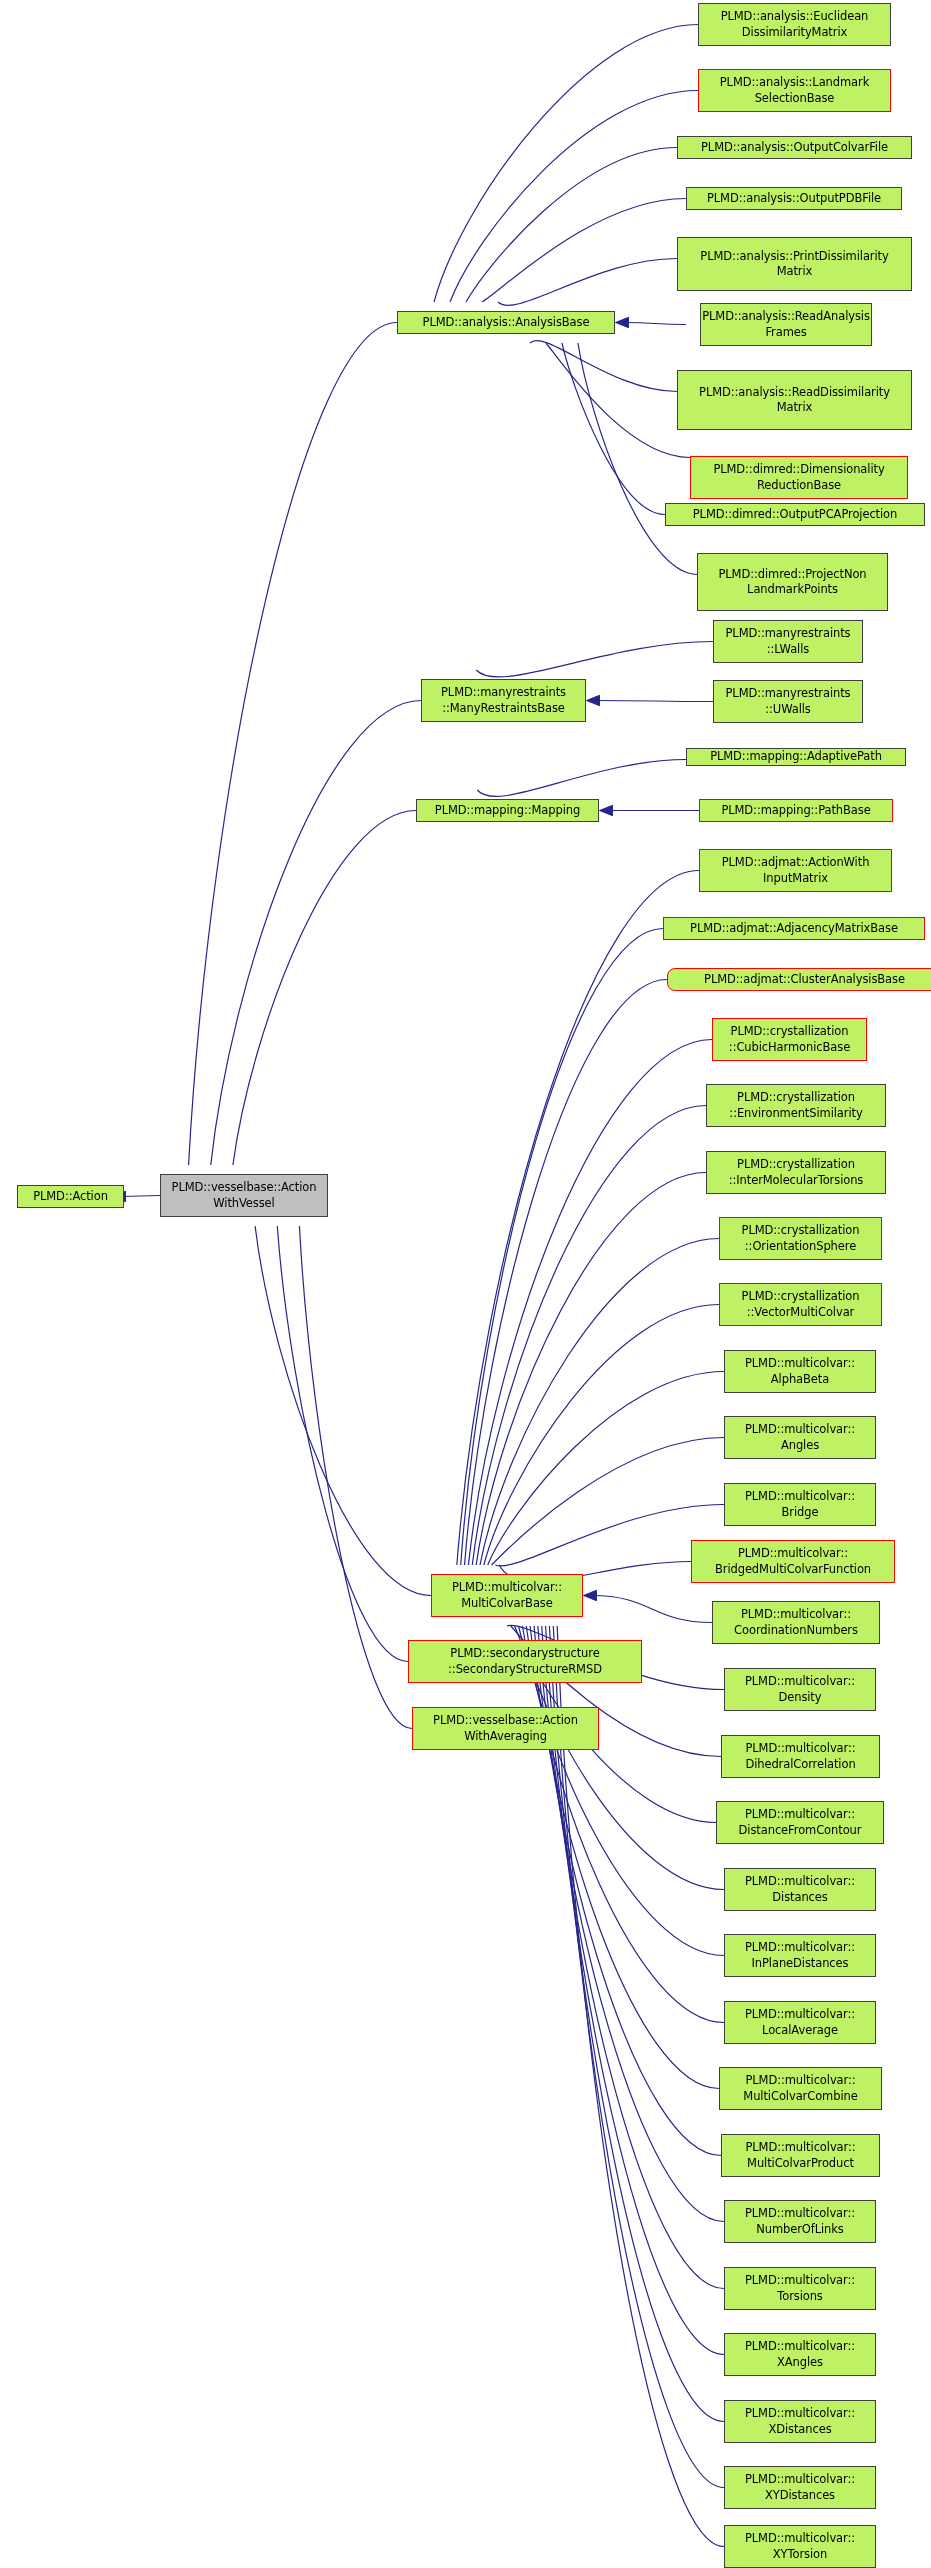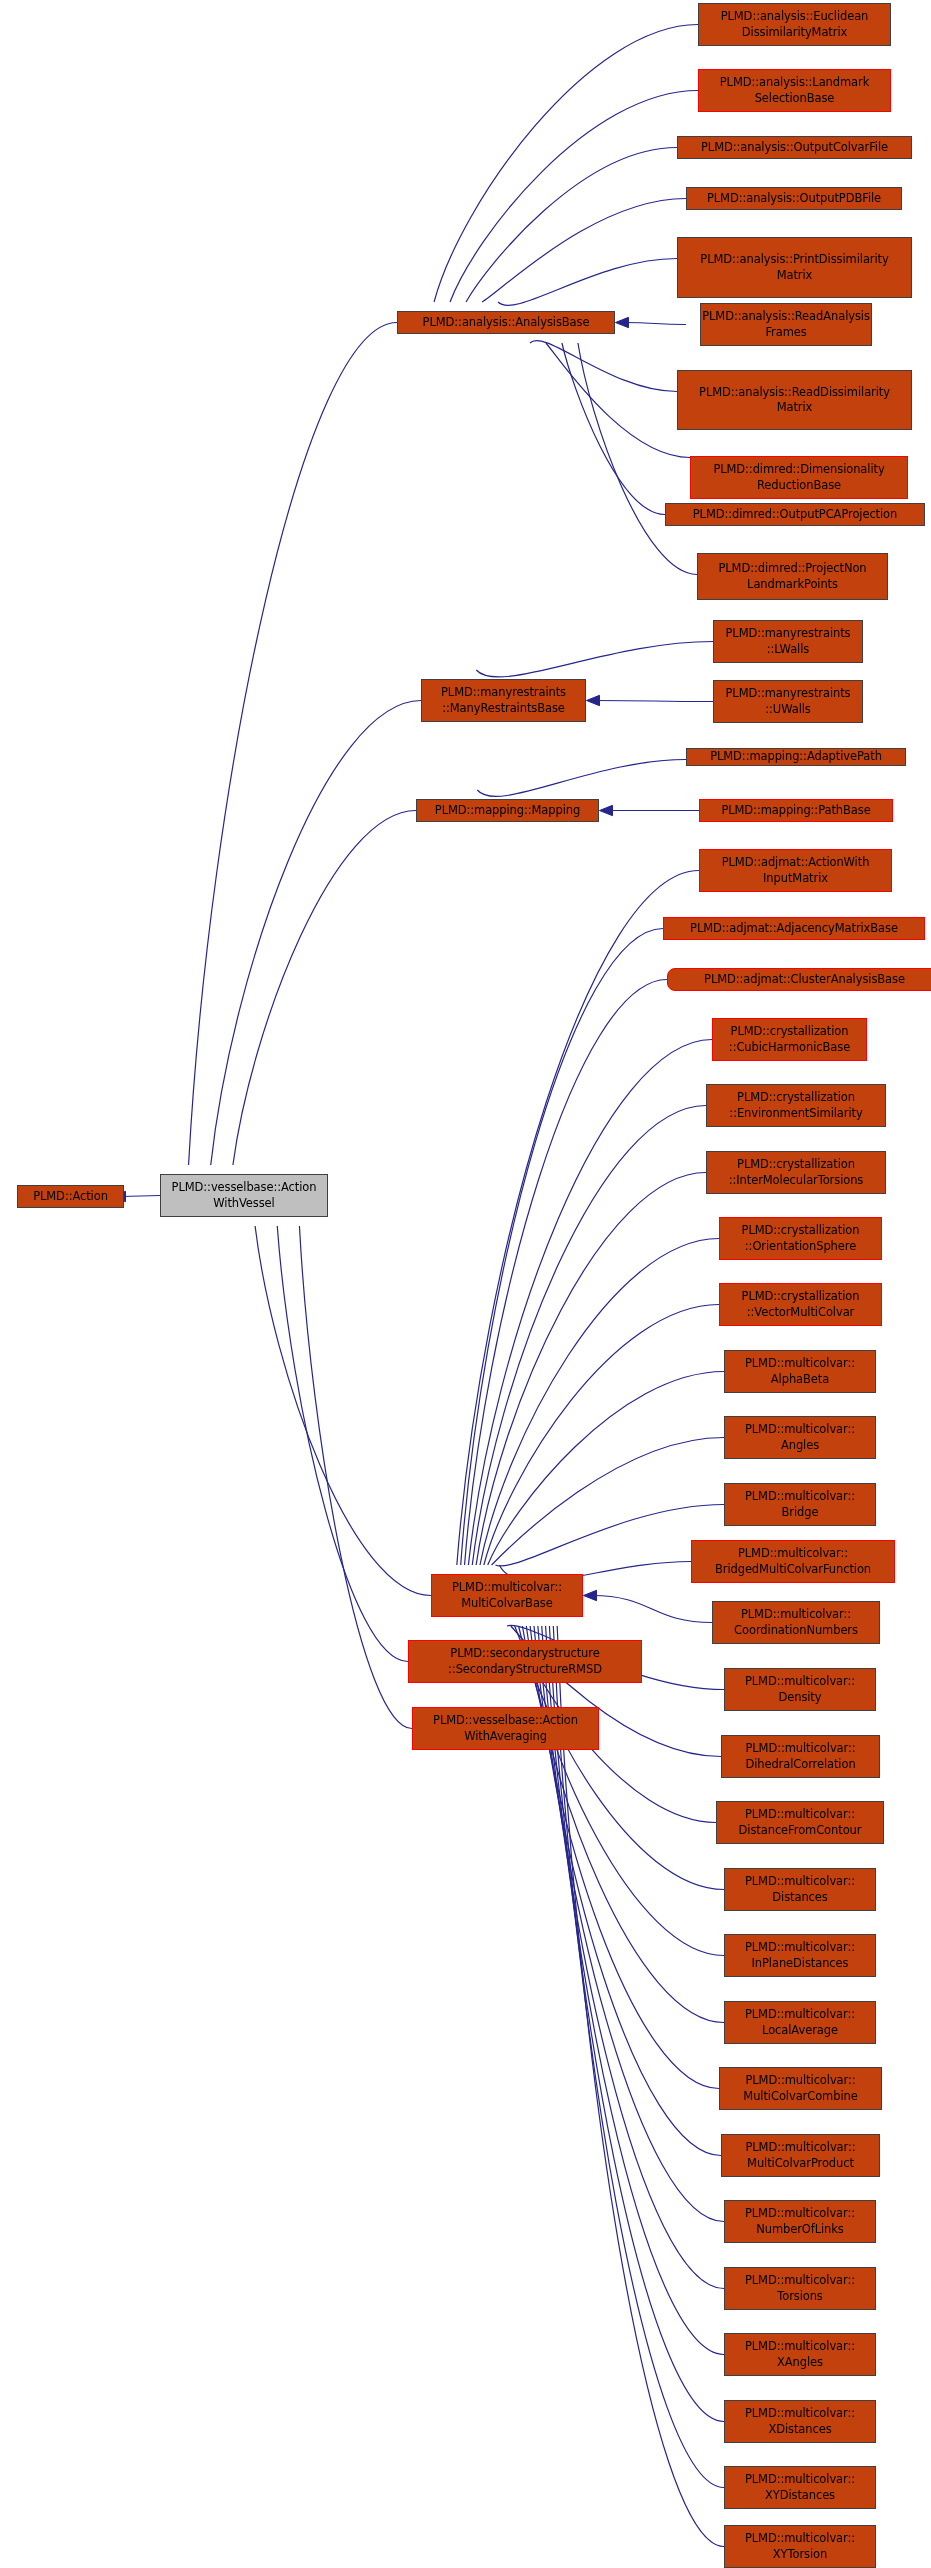--- a/index.html
+++ b/index.html
@@ -15,21 +15,21 @@
   .node{
     position:absolute;
     box-sizing:border-box;
     display:flex;
     align-items:center;
     justify-content:center;
     text-align:center;
     font-size:11.5px;
     line-height:1.32;
     color:#000000;
-    background:#c2410c;
+    background:#bef264;
     border:1px solid #404040;
     white-space:pre-line;
     letter-spacing:-0.1px;
     padding:1px 3px;
     z-index:3;
   }
   .node.red{border:1px solid #ff0000;}
   .node.current{background:#bfbfbf;border:1px solid #404040;}
 </style>
 </head>
@@ -147,30 +147,30 @@
       <div class="node red" style="left: 408px; top: 1640px; width: 234px; height: 43px;">PLMD::secondarystructure
 ::SecondaryStructureRMSD</div>
       <div class="node red" style="left: 412px; top: 1707px; width: 187px; height: 43px;">PLMD::vesselbase::Action
 WithAveraging</div>
       <div class="node" style="left: 698px; top: 3px; width: 193px; height: 43px;">PLMD::analysis::Euclidean
 DissimilarityMatrix</div>
       <div class="node red" style="left: 698px; top: 69px; width: 193px; height: 43px;">PLMD::analysis::Landmark
 SelectionBase</div>
       <div class="node" style="left: 677px; top: 136px; width: 235px; height: 23px;">PLMD::analysis::OutputColvarFile</div>
       <div class="node" style="left: 686px; top: 187px; width: 216px; height: 23px;">PLMD::analysis::OutputPDBFile</div>
-      <div class="node" style="left: 677px; top: 237px; width: 235px; height: 61px;">PLMD::analysis::PrintDissimilarity
+      <div class="node" style="left: 677px; top: 237px; width: 235px; height: 54px;">PLMD::analysis::PrintDissimilarity
 Matrix</div>
       <div class="node" style="left: 686px; top: 303px; width: 172px; height: 43px; margin-left: 14px;">PLMD::analysis::ReadAnalysis
 Frames</div>
       <div class="node" style="left: 677px; top: 370px; width: 235px; height: 60px;">PLMD::analysis::ReadDissimilarity
 Matrix</div>
       <div class="node red" style="left: 690px; top: 456px; width: 218px; height: 43px;">PLMD::dimred::Dimensionality
 ReductionBase</div>
       <div class="node" style="left: 665px; top: 503px; width: 260px; height: 23px;">PLMD::dimred::OutputPCAProjection</div>
-      <div class="node" style="left: 697px; top: 553px; width: 191px; height: 47px;">PLMD::dimred::ProjectNon
+      <div class="node" style="left: 697px; top: 553px; width: 191px; height: 58px;">PLMD::dimred::ProjectNon
 LandmarkPoints</div>
       <div class="node" style="left: 713px; top: 620px; width: 150px; height: 43px;">PLMD::manyrestraints
 ::LWalls</div>
       <div class="node" style="left: 713px; top: 680px; width: 150px; height: 43px;">PLMD::manyrestraints
 ::UWalls</div>
       <div class="node" style="left: 686px; top: 748px; width: 220px; height: 18px;">PLMD::mapping::AdaptivePath</div>
       <div class="node red" style="left: 699px; top: 799px; width: 194px; height: 23px;">PLMD::mapping::PathBase</div>
       <div class="node red" style="left: 699px; top: 849px; width: 193px; height: 43px;">PLMD::adjmat::ActionWith
 InputMatrix</div>
       <div class="node red" style="left: 663px; top: 917px; width: 262px; height: 23px;">PLMD::adjmat::AdjacencyMatrixBase</div>

